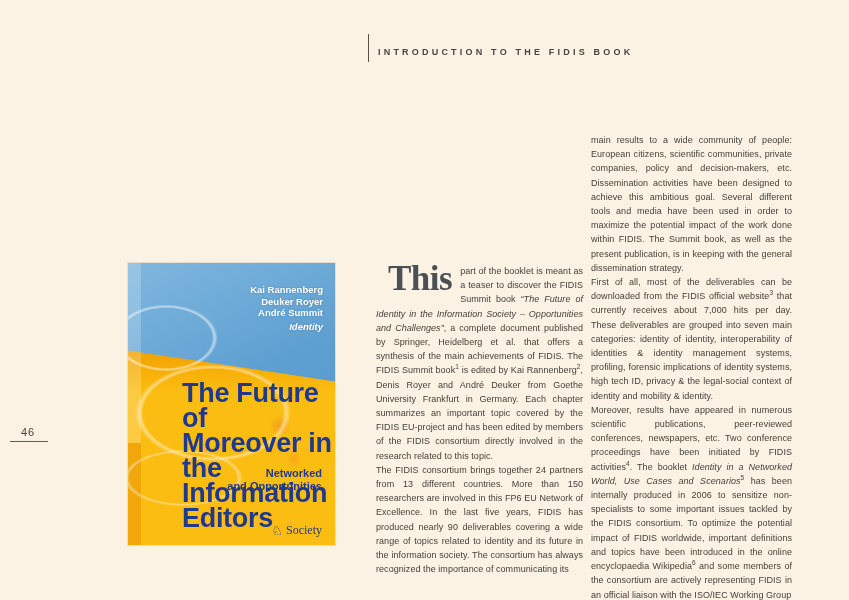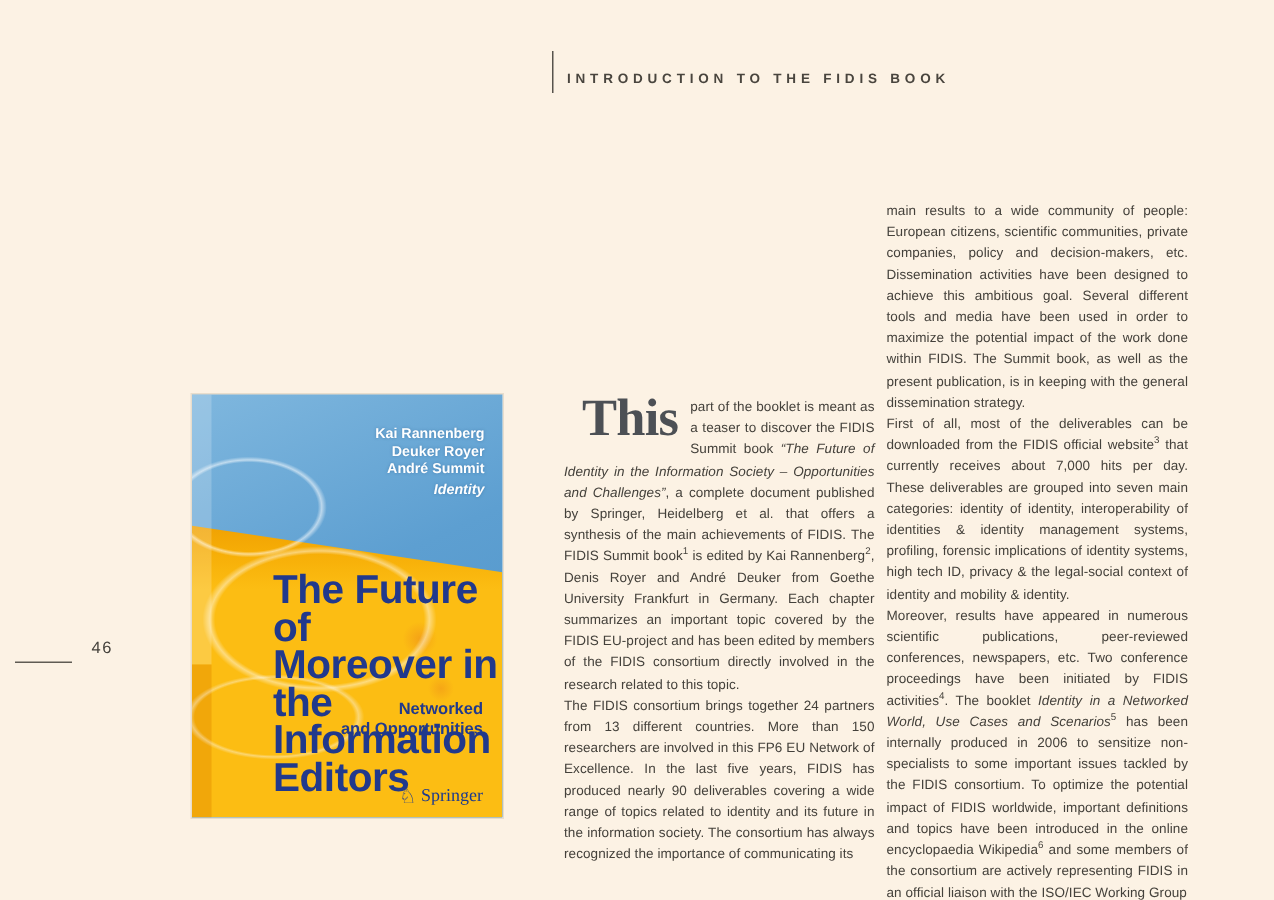--- a/index.html
+++ b/index.html
@@ -7,21 +7,21 @@
     position:relative;width:849px;height:600px;background:#fcf2e4;
     font-family:"Liberation Sans",sans-serif;overflow:hidden;margin:0 auto;
   }
   
   .header-rule{position:absolute;left:368px;top:34px;width:1px;height:28px;background:#57534c;}
   .header-title{
     position:absolute;left:378px;top:47px;font-size:9px;font-weight:700;
     letter-spacing:3.2px;color:#49453e;white-space:nowrap;
   }
   
-  .pagenum{position:absolute;left:21px;top:426px;font-size:11px;letter-spacing:1px;color:#45423c;margin-left:40px;}
+  .pagenum{position:absolute;left:21px;top:426px;font-size:11px;letter-spacing:1px;color:#45423c;}
   .pagenum-rule{position:absolute;left:10px;top:441px;width:38px;height:1px;background:#5f5b53;}
   
   .cover{
     position:absolute;left:128px;top:263px;width:207px;height:282px;
     background:linear-gradient(155deg,#7fb7de 0%,#5d9fd1 45%,#4d92c8 100%);
     box-shadow:0 0 0 1px rgba(120,100,70,.15);overflow:hidden;
   }
   .cover-yellow{
     position:absolute;left:0;top:0;width:100%;height:100%;
     background:linear-gradient(to bottom,#ef9f02 30%,#f6ad06 37%,#fcbd13 46%,#fcbd13 100%);
@@ -99,21 +99,21 @@
         <div>Moreover in the</div>
         <div>Information</div>
         <div>Editors</div>
       </div>
     <div class="cover-sub">
         <div>Networked</div>
         <div>and Opportunities</div>
       </div>
     <div class="springer">
       <span class="springer-mark">♘</span>
-      <span>Springer</span>
+      <span>Society</span>
     </div>
   </div>
 
   <div class="col col1">
     <span class="dropword">This</span>
     <div>
         <p><span>part of the booklet is meant as a teaser to discover the FIDIS Summit book </span><span class="it">“The Future of Identity in the Information Society – Opportunities and Challenges”</span><span>, a complete document published by Springer, Heidelberg et al. that offers a synthesis of the main achievements of FIDIS. The FIDIS Summit book</span><sup>1</sup><span> is edited by Kai Rannenberg</span><sup>2</sup><span>, Denis Royer and André Deuker from Goethe University Frankfurt in Germany. Each chapter summarizes an important topic covered by the FIDIS EU-project and has been edited by members of the FIDIS consortium directly involved in the research related to this topic.</span></p>
         <p><span>The FIDIS consortium brings together 24 partners from 13 different countries. More than 150 researchers are involved in this FP6 EU Network of Excellence. In the last five years, FIDIS has produced nearly 90 deliverables covering a wide range of topics related to identity and its future in the information society. The consortium has always recognized the importance of communicating its</span></p>
       </div>
   </div>

